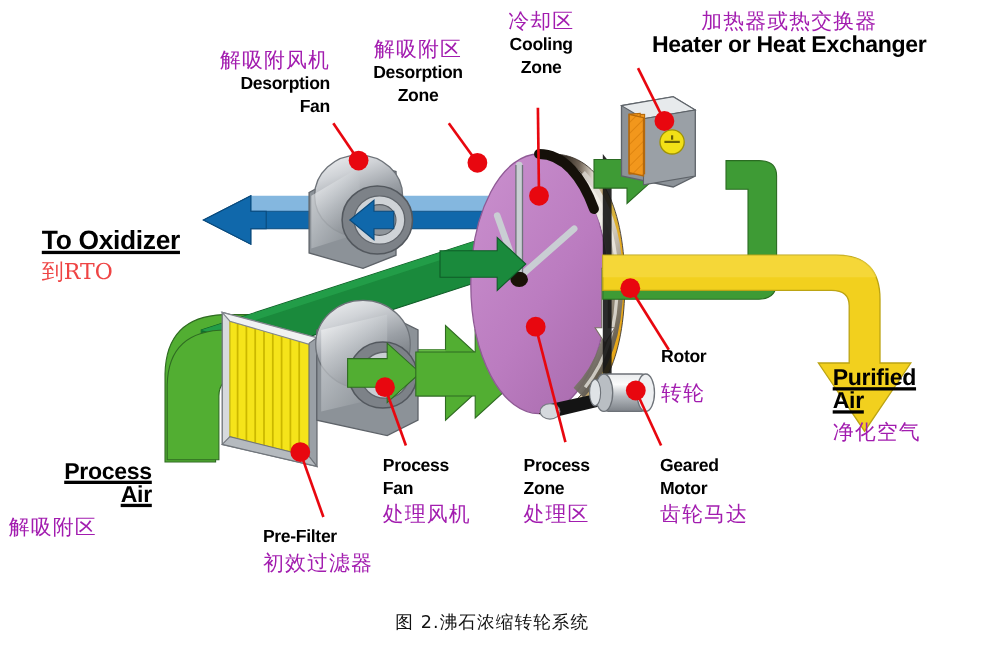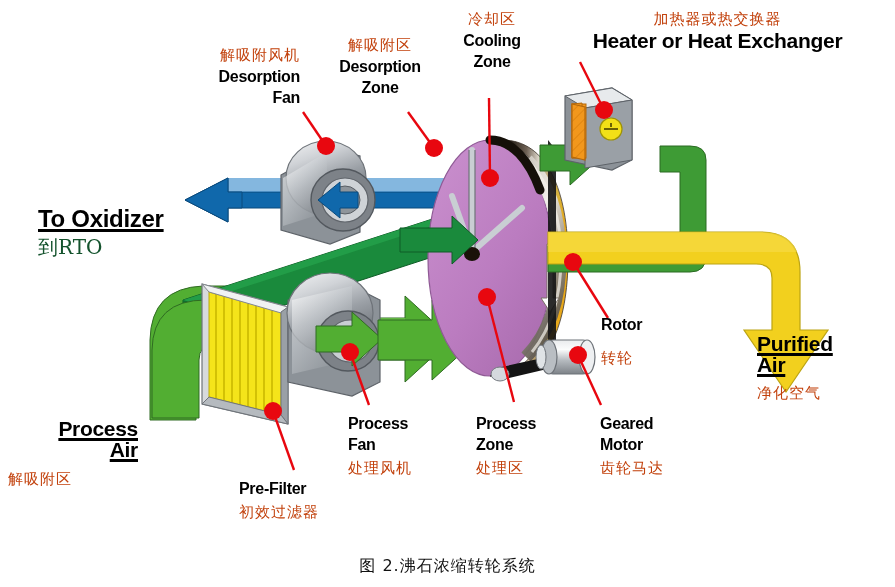--- a/index.html
+++ b/index.html
@@ -9,24 +9,24 @@
   }
   #stage{position:absolute;inset:0;}
   svg.art{position:absolute;left:0;top:0;width:895px;height:587px;}
 
   .lbl{position:absolute;}
   .en{
     font-weight:bold;color:#000;font-size:16px;line-height:21px;
     font-family:"Liberation Sans","DejaVu Sans",sans-serif;letter-spacing:-0.3px;
   }
   .cn{
-    color:#c2410c;font-size:15px;line-height:22px;font-weight:400;
+    color:#a21caf;font-size:19px;line-height:22px;font-weight:400;
     font-family:"DejaVu Sans","Liberation Sans",sans-serif;letter-spacing:1px;
   }
-  .cn-dark{color:#14532d;}
+  .cn-dark{color:#ef4444;}
   .u .en{text-decoration:underline;text-decoration-thickness:2.5px;text-underline-offset:2px;}
   .ta-r{text-align:right;}
   .ta-c{text-align:center;}
   .caption{
     position:absolute;left:0;right:0;bottom:10px;text-align:center;
     font-size:16px;color:#111;font-family:"DejaVu Sans","Liberation Sans",sans-serif;
     letter-spacing:1px;font-weight:500;
   }
   .serif{font-family:"DejaVu Serif","Liberation Serif",serif;letter-spacing:0;}
 </style>

